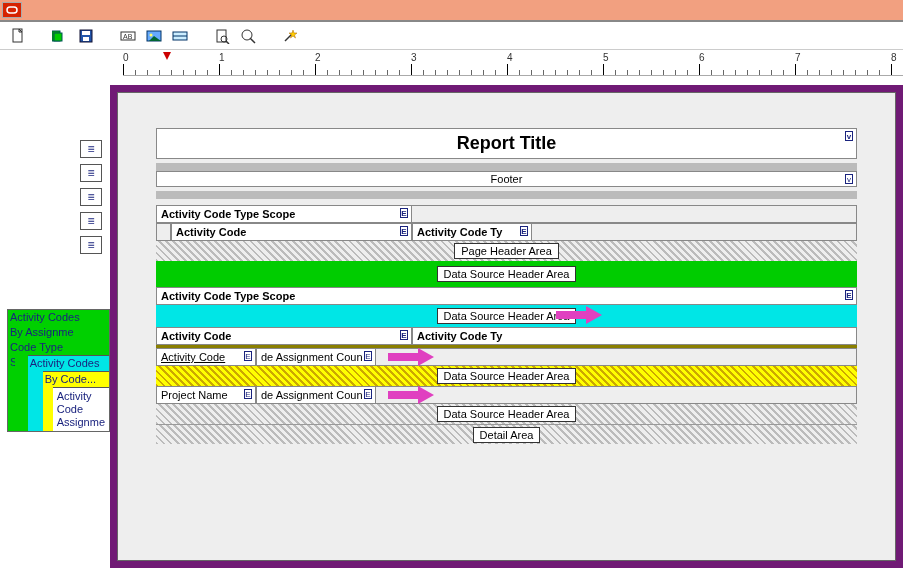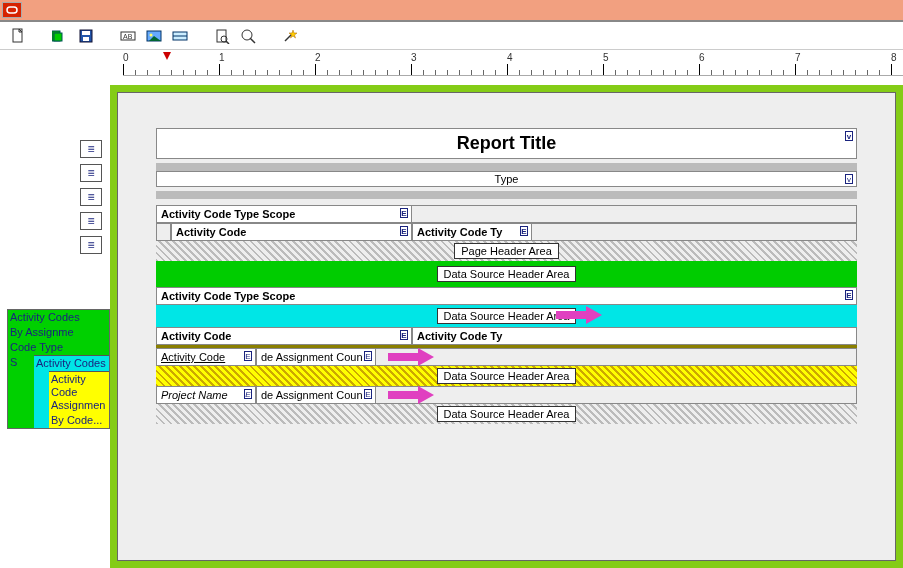--- a/index.html
+++ b/index.html
@@ -140,21 +140,21 @@
     font-size:12px;
     color:#1a237e;
   }
 
   .canvas {
     position: absolute;
     left: 110px;
     top: 85px;
     right: 0;
     bottom: 0;
-    background: #84cc16;
+    background: #701a75;
     padding: 7px;
     overflow: hidden;
   }
   .page {
     background: #eee;
     width: 100%;
     min-height: 100%;
     border: 1px solid #666;
     padding: 35px 38px 0 38px;
     position: relative;
@@ -410,38 +410,40 @@
 
 <div class="sidebar">
   <div class="s1 si">Activity Codes</div>
   <div class="s1 si">By Assignme</div>
   <div class="s1 si">Code Type</div>
   <div style="display:flex;">
     <div style="width:13px;" class="si">S</div>
     <div class="inner-cyan" style="flex:1;">
       <div class="si" style="white-space:normal;">Activity Codes</div>
       <div class="inner-yellow">
-        <div class="si" style="white-space:normal;">Activity Code Assignmen</div>
         <div class="si">By Code...</div>
+        <div class="inner-white">
+          <div class="si" style="white-space:normal;">Activity Code Assignme</div>
+        </div>
       </div>
     </div>
   </div>
 </div>
 
 <div class="canvas">
   <div class="page">
 
     <div class="band title-band">
       <span>Report Title</span>
       <span class="fmark right">v</span>
     </div>
     <div class="grey-bar"></div>
 
     <div class="band notes-band">
-      <span>Type</span>
+      <span>Footer</span>
       <span class="fmark right">v</span>
     </div>
     <div class="grey-bar"></div>
     <div style="height:6px;"></div>
 
     <div class="row">
       <div class="cell bold" style="flex:0 0 256px;">
         <span>Activity Code Type Scope</span>
         <span class="fmark right">E</span>
       </div>
@@ -512,36 +514,39 @@
             <polygon points="0,5 30,5 30,0 46,9 30,18 30,13 0,13" fill="#e040c0"></polygon>
           </svg>
       </div>
     </div>
 
     <div class="region-label-row hatch-yellow" style="height:20px;">
       <div class="region-tag">Data Source Header Area</div>
     </div>
 
     <div class="row" style="position:relative;">
-      <div class="cell" style="flex:0 0 100px;font-style:italic;">
+      <div class="cell" style="flex:0 0 100px;">
         <span>Project Name</span>
         <span class="fmark right">E</span>
       </div>
       <div class="cell" style="flex:0 0 120px;">
         <span>de Assignment Coun</span>
         <span class="fmark right">E</span>
       </div>
       <div class="cell" style="flex:1;background:#eee;border-left:none;"></div>
       <div class="arrow" style="left:232px;top:0;">
         <svg viewBox="0 0 46 18">
             <polygon points="0,5 30,5 30,0 46,9 30,18 30,13 0,13" fill="#e040c0"></polygon>
           </svg>
       </div>
     </div>
 
     <div class="region-label-row hatch-grey">
       <div class="region-tag">Data Source Header Area</div>
     </div>
 
+    <div class="region-label-row hatch-grey" style="border-top:1px solid #999;">
+      <div class="region-tag">Detail Area</div>
+    </div>
 
 
   </div>
 </div>
 
 </body></html>

